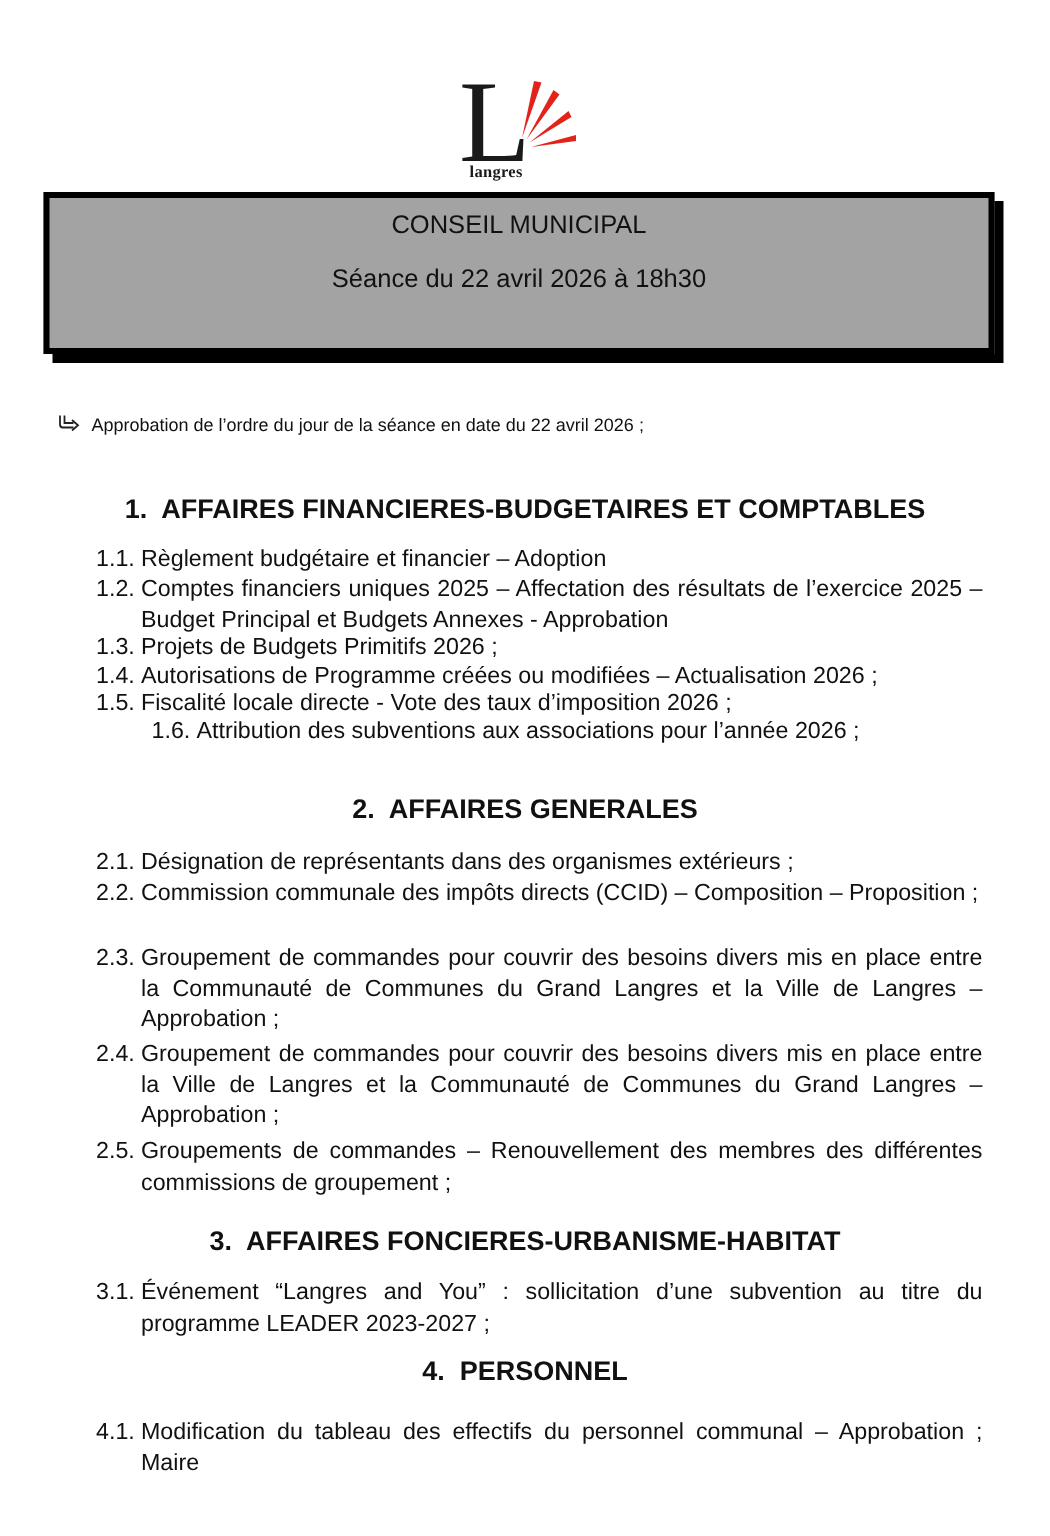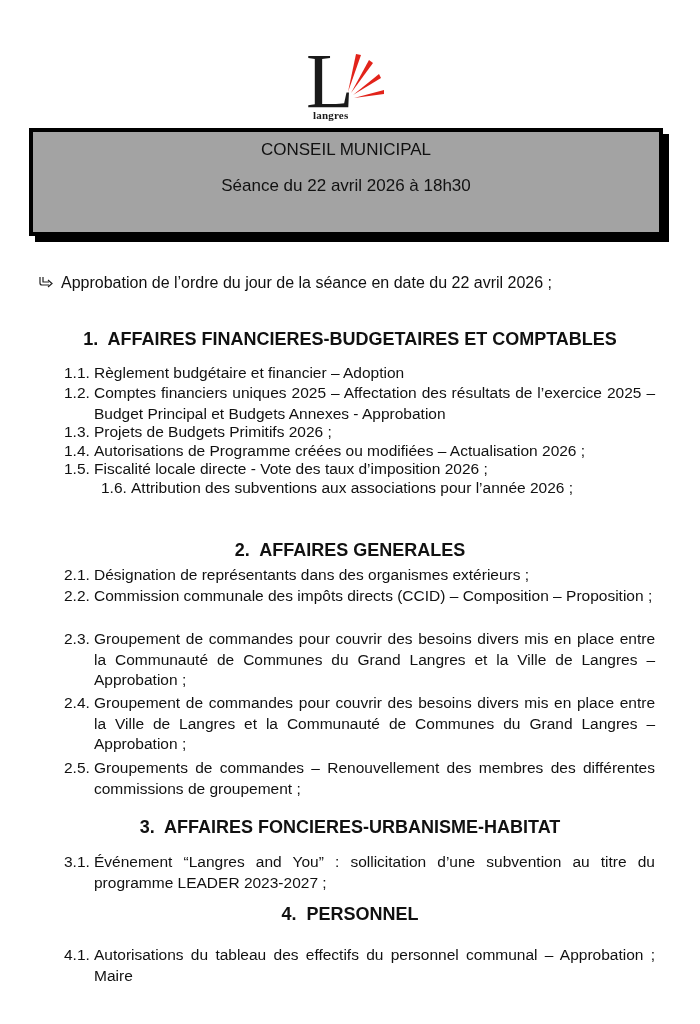--- a/index.html
+++ b/index.html
@@ -10,21 +10,21 @@
             font-size: 78px; line-height: 78px; color: #1a1a1a; font-weight: normal; }
   .logo-rays { position: absolute; left: 36px; top: 4px; width: 46px; height: 50px; }
   .logo-text { position: absolute; left: 7px; top: 61px; font-family: "Liberation Serif", serif;
                font-size: 11px; font-weight: bold; color: #1a1a1a; letter-spacing: 0.2px; }
 
   .header-box { position: absolute; left: 29px; top: 128px; width: 626px; height: 100px;
                 background: #a3a3a3; border: 4px solid #000; box-shadow: 6px 6px 0 #000; }
   .header-line { text-align: center; font-size: 17px; line-height: 17px; position: absolute; left: 0; right: 0; }
   .hl1 { top: 9px; } .hl2 { top: 45px; } .hl3 { top: 80px; }
 
-  .approval { position: absolute; left: 38px; top: 274px; font-size: 16px; line-height: 18px; display: flex; align-items: center; }
+  .approval { position: absolute; left: 38px; top: 274px; font-size: 12px; line-height: 18px; display: flex; align-items: center; }
   .approval .bullet { width: 16px; height: 14px; margin-right: 7px; }
 
   .section-title { position: absolute; left: 0; right: 0; text-align: center; font-weight: bold; font-size: 18px; line-height: 18px; }
   .item { position: absolute; left: 64px; width: 591px; font-size: 15.5px; line-height: 20.5px; }
   .item .num { position: absolute; left: 0; top: 0; width: 30px; }
   .item .txt { margin-left: 30px; text-align: justify; text-align-last: left; }
 </style>
 </head>
 <body>
 
@@ -72,21 +72,21 @@
 </div>
 <div class="item" style="top:459px;">
   <span class="num">1.5.</span>
   <div class="txt">Fiscalité locale directe - Vote des taux d’imposition 2026 ;</div>
 </div>
 <div class="item" style="top:478px;margin-left:37px;">
   <span class="num">1.6.</span>
   <div class="txt">Attribution des subventions aux associations pour l’année 2026 ;</div>
 </div>
 
-<div class="section-title" style="top: 530px; white-space: pre; margin-top: 11px;">2.  AFFAIRES GENERALES</div>
+<div class="section-title" style="top: 530px; white-space: pre;">2.  AFFAIRES GENERALES</div>
 <div class="item" style="top:565px;">
   <span class="num">2.1.</span>
   <div class="txt">Désignation de représentants dans des organismes extérieurs ;</div>
 </div>
 <div class="item" style="top:586px;">
   <span class="num">2.2.</span>
   <div class="txt">Commission communale des impôts directs (CCID) – Composition – Proposition ;</div>
 </div>
 <div class="item" style="top:629px;">
   <span class="num">2.3.</span>
@@ -103,14 +103,14 @@
 
 <div class="section-title" style="top: 818px; white-space: pre;">3.  AFFAIRES FONCIERES-URBANISME-HABITAT</div>
 <div class="item" style="top:852px;">
   <span class="num">3.1.</span>
   <div class="txt">Événement “Langres and You” : sollicitation d’une subvention au titre du programme LEADER 2023-2027 ;</div>
 </div>
 
 <div class="section-title" style="top: 905px; white-space: pre;">4.  PERSONNEL</div>
 <div class="item" style="top:945px;">
   <span class="num">4.1.</span>
-  <div class="txt">Autorisations du tableau des effectifs du personnel communal – Approbation ; Maire</div>
+  <div class="txt">Modification du tableau des effectifs du personnel communal – Approbation ; Maire</div>
 </div>
 
 </body></html>

